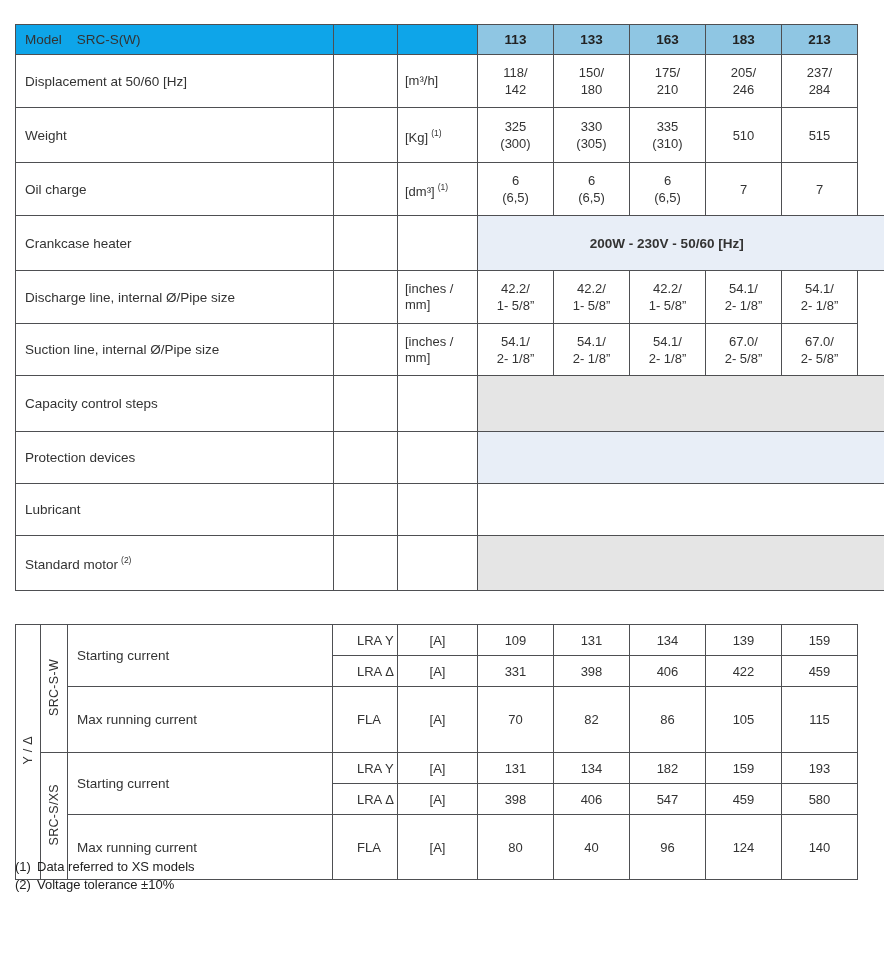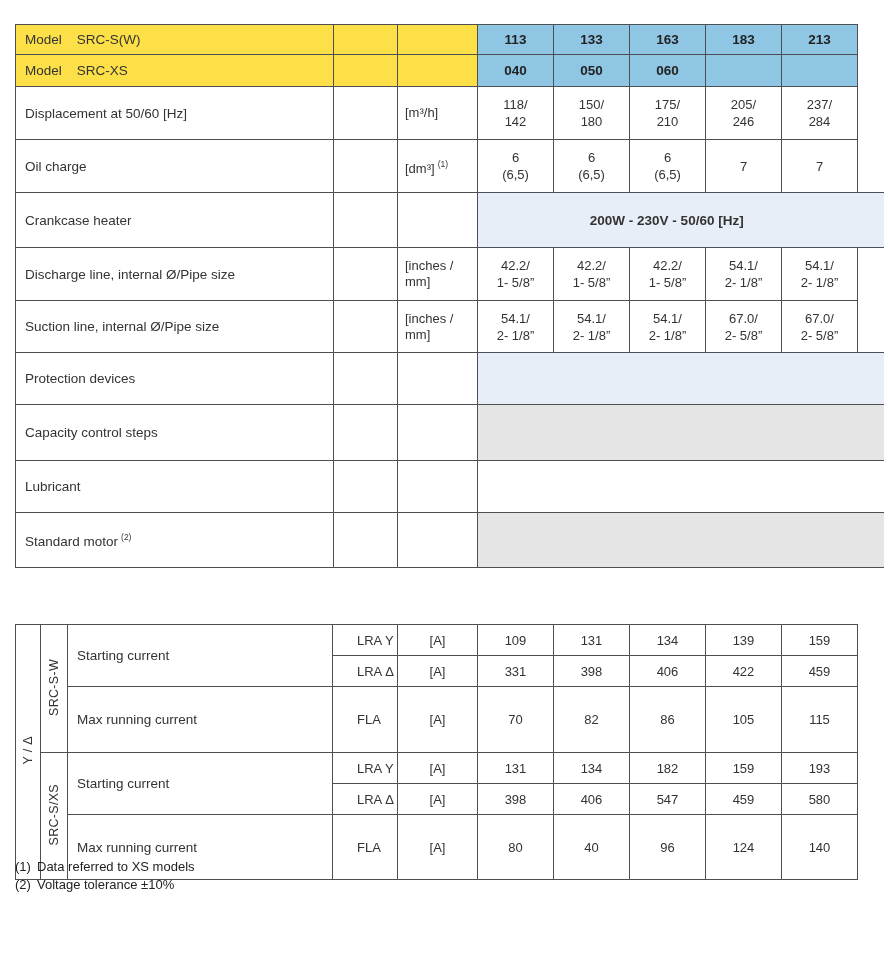--- a/index.html
+++ b/index.html
@@ -5,21 +5,21 @@
   html,body{margin:0;padding:0;background:#ffffff;}
   .page{position:relative;width:888px;height:969px;background:#ffffff;
         font-family:"Liberation Sans","DejaVu Sans",sans-serif;color:#333333;}
   table{border-collapse:collapse;table-layout:fixed;}
   td{border:1px solid #4e4f52;font-size:13px;color:#333333;vertical-align:middle;
      padding:0;overflow:hidden;}
   
   .main-table{position:absolute;left:15px;top:24px;width:868px;}
   .cur-table{position:absolute;left:15px;top:624px;width:842px;}
   td.lab{text-align:left;padding-left:9px;font-size:13.5px;}
-  td.blue{background:#fde047;}
+  td.blue{background:#0ea5e9;}
   td.hnum{background:#8fc6e3;text-align:center;font-weight:bold;font-size:13.5px;color:#222;}
   .model-name{margin-left:15px;}
   td.unit{text-align:left;padding-left:7px;white-space:pre-line;line-height:16px;}
   td.val{text-align:center;white-space:pre-line;line-height:17px;}
   td.ghost{border:none;background:transparent;}
   td.band{border:1px solid #4e4f52;border-right:none;}
   td.band-blue{background:#e8eef7;text-align:center;padding-right:28px;font-size:13.5px;font-weight:bold;}
   td.band-gray{background:#e5e5e5;}
   td.band-white{background:#ffffff;}
   sup.fnref{font-size:8.5px;vertical-align:6px;margin-left:3px;letter-spacing:0;}
@@ -59,51 +59,52 @@
       <td class="blue"></td>
       <td class="blue"></td>
       <td class="hnum">113</td>
       <td class="hnum">133</td>
       <td class="hnum">163</td>
       <td class="hnum">183</td>
       <td class="hnum">213</td>
       <td class="ghost"></td>
     </tr>
 
-    <tr style="height:32px">
-      <td class="lab blue">
-        <span>Model</span><span class="model-name">SRC-XS</span>
-      </td>
-      <td class="blue"></td>
-      <td class="blue"></td>
-      <td class="hnum">040</td>
-      <td class="hnum">050</td>
-      <td class="hnum">060</td>
-      <td class="hnum"></td>
-      <td class="hnum"></td>
-      <td class="ghost"></td>
-    </tr>
 
     <tr style="height:53px">
       <td class="lab">Displacement at 50/60 [Hz]</td>
       <td></td>
       <td class="unit">[m³/h]</td>
       <td class="val">118/
 142</td>
       <td class="val">150/
 180</td>
       <td class="val">175/
 210</td>
       <td class="val">205/
 246</td>
       <td class="val">237/
 284</td>
       <td class="ghost"></td>
     </tr>
 
+    <tr style="height:55px">
+      <td class="lab">Weight</td>
+      <td></td>
+      <td class="unit"><span>[Kg]</span><sup class="fnref">(1)</sup></td>
+      <td class="val">325
+(300)</td>
+      <td class="val">330
+(305)</td>
+      <td class="val">335
+(310)</td>
+      <td class="val">510</td>
+      <td class="val">515</td>
+      <td class="ghost"></td>
+    </tr>
 
     <tr style="height:53px">
       <td class="lab">Oil charge</td>
       <td></td>
       <td class="unit"><span>[dm³]</span><sup class="fnref">(1)</sup></td>
       <td class="val">6
 (6,5)</td>
       <td class="val">6
 (6,5)</td>
       <td class="val">6
@@ -149,32 +150,32 @@
 2- 1/8”</td>
       <td class="val">54.1/
 2- 1/8”</td>
       <td class="val">67.0/
 2- 5/8”</td>
       <td class="val">67.0/
 2- 5/8”</td>
       <td class="ghost"></td>
     </tr>
 
+    <tr style="height:56px">
+      <td class="lab">Capacity control steps</td>
+      <td></td>
+      <td></td>
+      <td class="band band-gray" colspan="6"></td>
+    </tr>
+
     <tr style="height:52px">
       <td class="lab">Protection devices</td>
       <td></td>
       <td></td>
       <td class="band band-blue" colspan="6"></td>
-    </tr>
-
-    <tr style="height:56px">
-      <td class="lab">Capacity control steps</td>
-      <td></td>
-      <td></td>
-      <td class="band band-gray" colspan="6"></td>
     </tr>
 
     <tr style="height:52px">
       <td class="lab">Lubricant</td>
       <td></td>
       <td></td>
       <td class="band band-white" colspan="6"></td>
     </tr>
 
     <tr style="height:55px">

